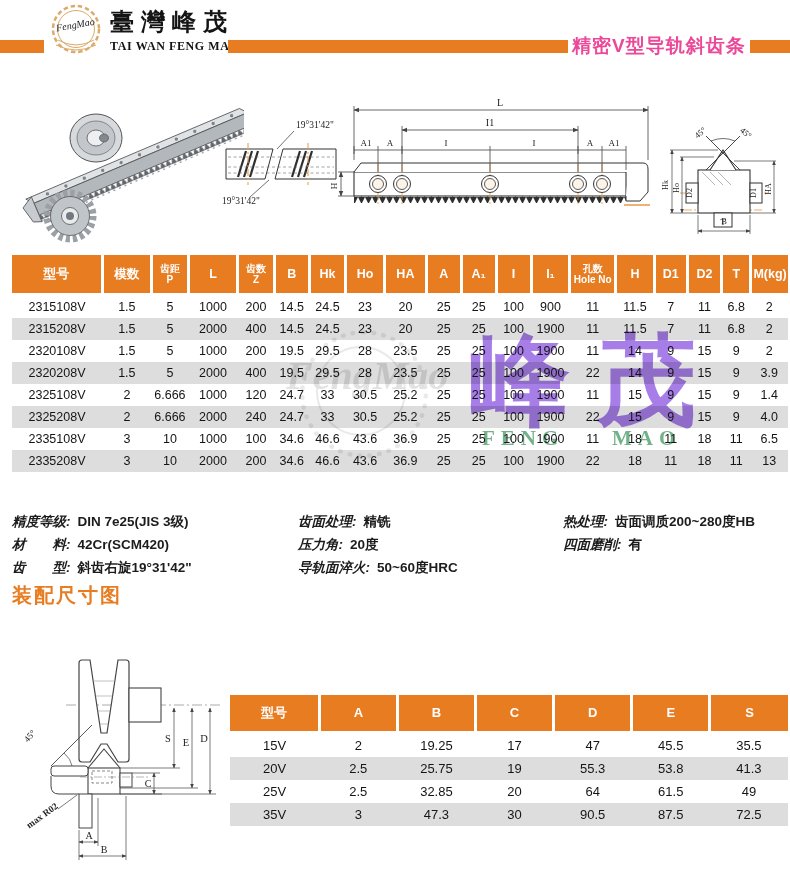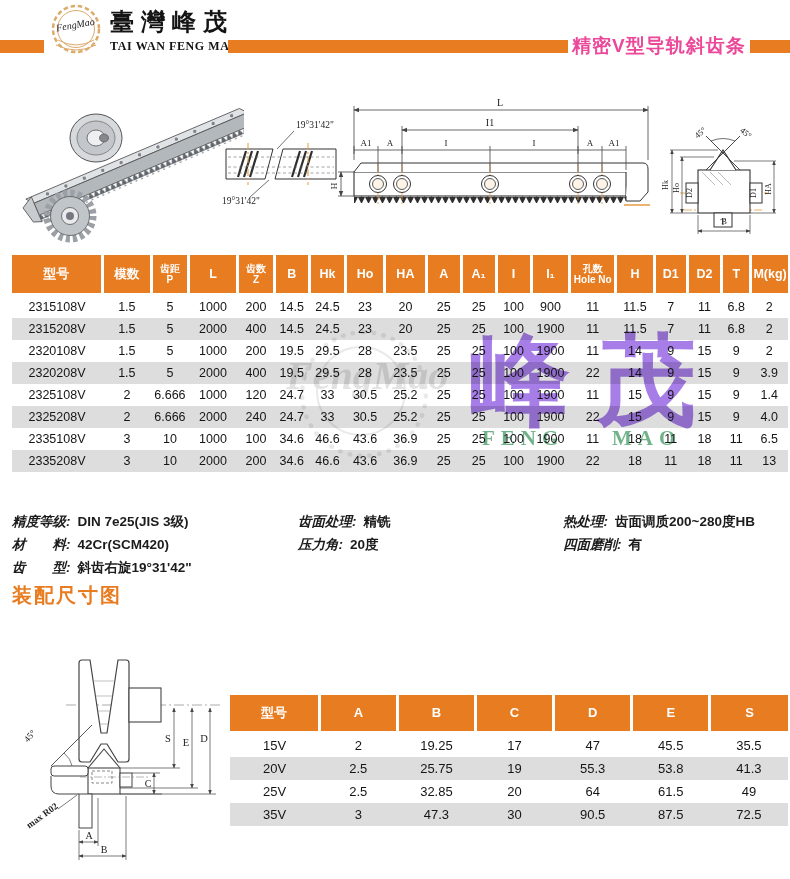--- a/index.html
+++ b/index.html
@@ -490,20 +490,23 @@
       <span>齿　　型:</span><span>斜齿右旋19°31'42"</span>
     </div>
   </div>
   <div class="abs notes" style="left:298px;top:510px">
     <div class="note-line">
       <span>齿面处理:</span><span>精铣</span>
     </div>
     <div class="note-line">
       <span>压力角:</span><span>20度</span>
     </div>
+    <div class="note-line">
+      <span>导轨面淬火:</span><span>50~60度HRC</span>
+    </div>
   </div>
   <div class="abs notes" style="left:563px;top:510px">
     <div class="note-line">
       <span>热处理:</span><span>齿面调质200~280度HB</span>
     </div>
     <div class="note-line">
       <span>四面磨削:</span><span>有</span>
     </div>
   </div>
 

